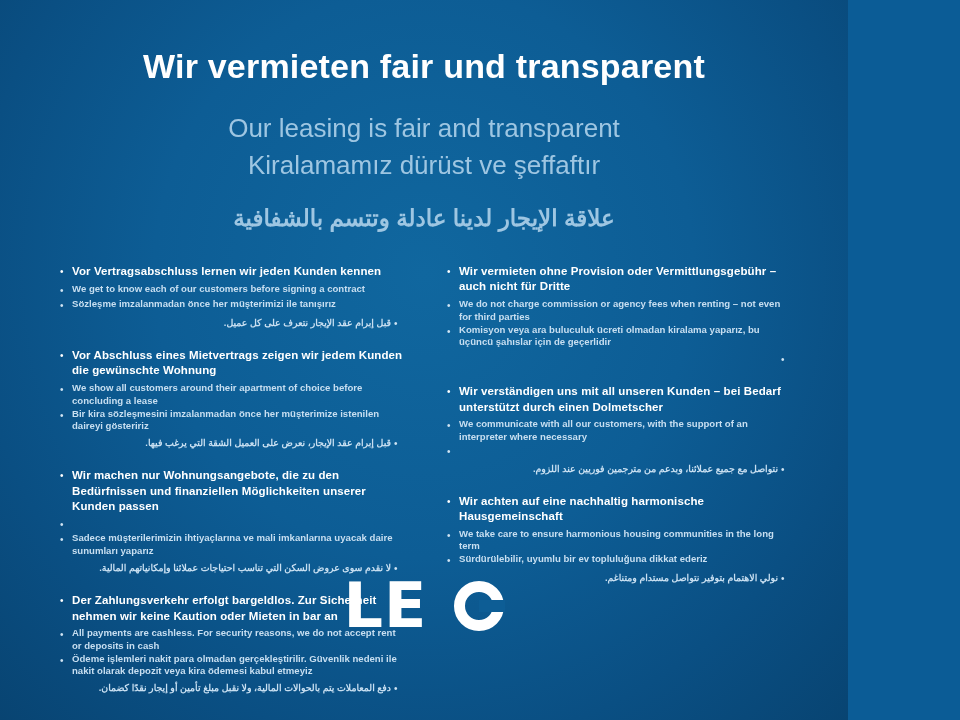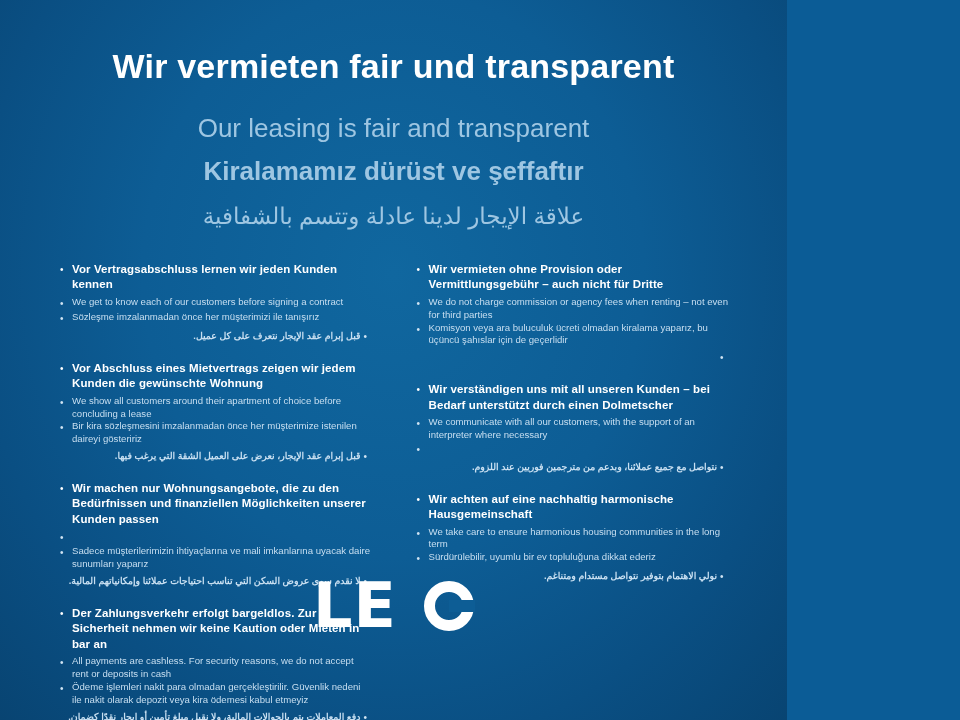--- a/index.html
+++ b/index.html
@@ -9,21 +9,21 @@
   body {
     width: 960px;
     height: 720px;
     overflow: hidden;
     background: #0b5c96;
     font-family: "Liberation Sans", sans-serif;
     color: #ffffff;
   }
   .slide {
     position: relative;
-    width: 787px;
+    width: 848px;
     height: 720px;
     background: radial-gradient(ellipse at 50% 38%, #10679f 0%, #0d5d95 45%, #0a4f83 75%, #084472 100%);
     box-sizing: border-box;
     overflow: hidden;
   }
 
   
   .titles {
     text-align: center;
     padding-top: 46px;
@@ -37,31 +37,31 @@
   }
   .title-en {
     font-size: 26px;
     font-weight: normal;
     color: #9ec6e2;
     line-height: 1.35;
     margin-top: 24px;
   }
   .title-tr {
     font-size: 26px;
-    font-weight: bold;
-    color: #9ec6e2;
-    line-height: 1.35;
-    margin-top: 8px;
-  }
-  .title-ar {
-    font-size: 23px;
     font-weight: normal;
     color: #9ec6e2;
     line-height: 1.35;
-    margin-top: 12px;
+    margin-top: 2px;
+  }
+  .title-ar {
+    font-size: 23px;
+    font-weight: bold;
+    color: #9ec6e2;
+    line-height: 1.35;
+    margin-top: 20px;
     direction: rtl;
   }
 
   
   .columns {
     display: flex;
     flex-direction: row;
     margin-top: 30px;
     padding: 0 58px 0 60px;
     box-sizing: border-box;
@@ -96,21 +96,21 @@
   }
   .head-de {
     font-size: 11.5px;
     font-weight: bold;
     color: #ffffff;
     line-height: 1.34;
     letter-spacing: 0.1px;
   }
   .line-en, .line-tr {
     font-size: 9.6px;
-    font-weight: normal;
+    font-weight: bold;
     color: #c8dff1;
     line-height: 1.34;
   }
   .sub {
     margin-top: 3px;
   }
   .line-ar {
     font-size: 9.4px;
     color: #c8dff1;
     line-height: 1.4;

